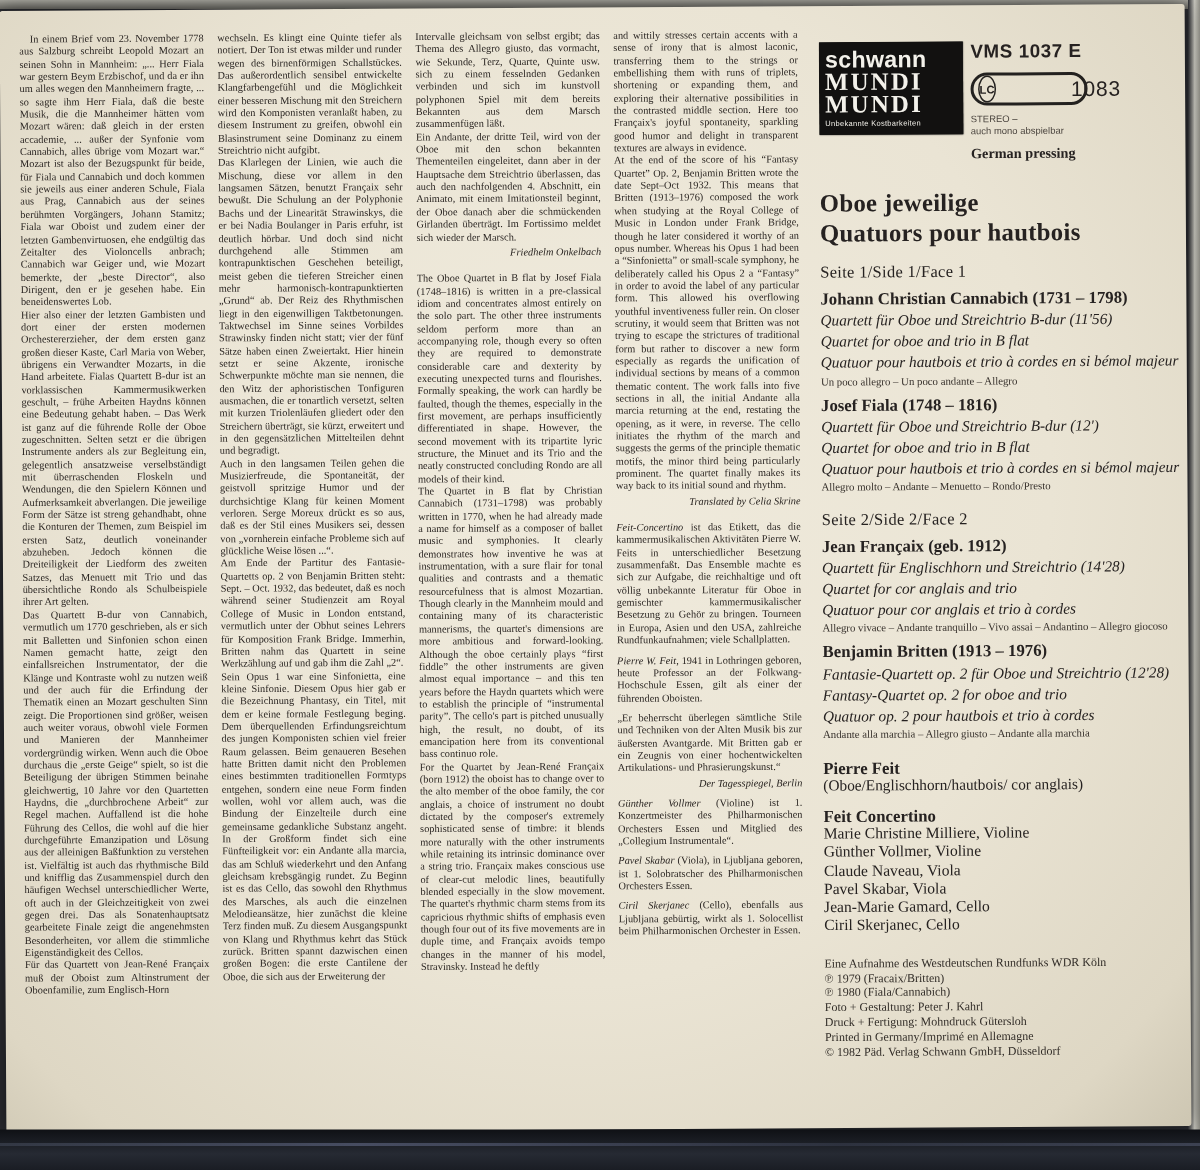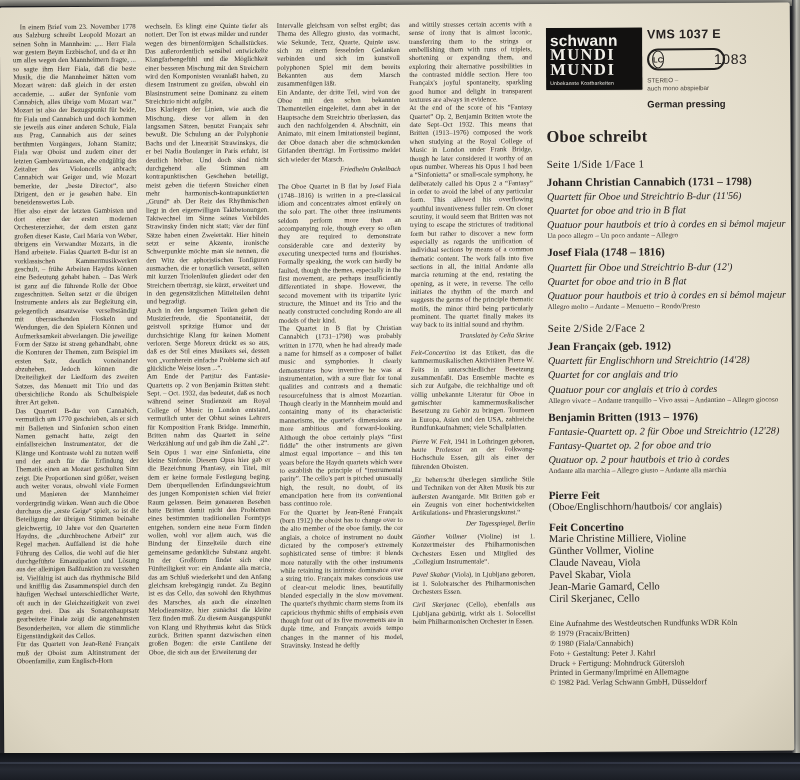--- a/index.html
+++ b/index.html
@@ -49,21 +49,21 @@
   .label-right{margin-left:5px;display:flex;flex-direction:column;}
   .catalog{font-family:"Liberation Sans","DejaVu Sans",sans-serif;
     font-weight:bold;font-size:12.5px;letter-spacing:.4px;}
   .lc-pill{margin-top:7px;width:78px;height:22px;border:2.2px solid #23211f;border-radius:12px;
     display:flex;align-items:center;padding-left:3px;box-sizing:border-box;gap:44px;}
   .lc-circle{width:16px;height:16px;border:1.6px solid #23211f;border-radius:50%;
     font-family:"Liberation Sans","DejaVu Sans",sans-serif;font-size:7.5px;font-weight:bold;
     display:flex;align-items:center;justify-content:center;}
   .lc-number{font-family:"Liberation Sans","DejaVu Sans",sans-serif;font-size:14px;margin-left:6px;letter-spacing:.5px;}
   .stereo{font-family:"Liberation Sans","DejaVu Sans",sans-serif;font-size:6.3px;line-height:7.5px;margin-top:6px;color:#4a443e;}
-  .pressing{font-family:Liberation Sans, sans-serif;font-weight:bold;font-size:9.5px;margin-top:7px;}
+  .pressing{font-family:Liberation Serif, serif;font-weight:bold;font-size:9.5px;margin-top:7px;}
   .titles{margin-top:17px;}
   .album-title{font-weight:bold;font-size:16.5px;line-height:19.5px;letter-spacing:.2px;}
   .side-heading{font-size:11px;margin:11px 0 1px;letter-spacing:.2px;}
   .work{margin-top:6px;}
   .composer{font-weight:bold;font-size:11.2px;line-height:12.8px;}
   .wt{font-style:italic;font-size:10.2px;line-height:11.6px;margin-top:2.5px;}
   .movements{font-size:7.2px;line-height:8.2px;margin-top:1.5px;color:#37312c;}
   .performers{margin-top:13px;font-size:10.5px;line-height:12.2px;}
   .soloist-name,.ensemble-name{font-weight:bold;font-size:11.2px;}
   .soloist-inst{font-size:10.2px;line-height:11.8px;}
@@ -133,21 +133,22 @@
           </div>
           <div class="stereo">
             <div>STEREO –</div>
             <div>auch mono abspielbar</div>
           </div>
           <div class="pressing">German pressing</div>
         </div>
       </div>
 
       <div class="titles">
-        <div class="album-title">Oboe schreibt</div>
+        <div class="album-title">Oboe jeweilige</div>
+        <div class="album-title">Quatuors pour hautbois</div>
       </div>
 
       <div>
           <div class="side-heading">Seite 1/Side 1/Face 1</div>
           <div class="work">
             <div class="composer">Johann Christian Cannabich (1731 – 1798)</div>
             <div class="wt">Quartett für Oboe und Streichtrio B-dur (11'56)</div>
             <div class="wt">Quartet for oboe and trio in B flat</div>
             <div class="wt">Quatuor pour hautbois et trio à cordes en si bémol majeur</div>
             <div class="movements">Un poco allegro – Un poco andante – Allegro</div>

